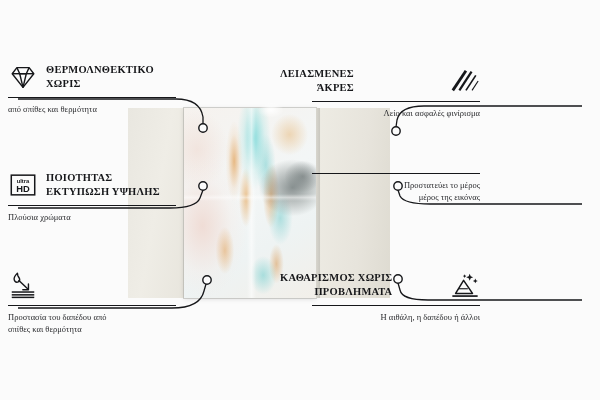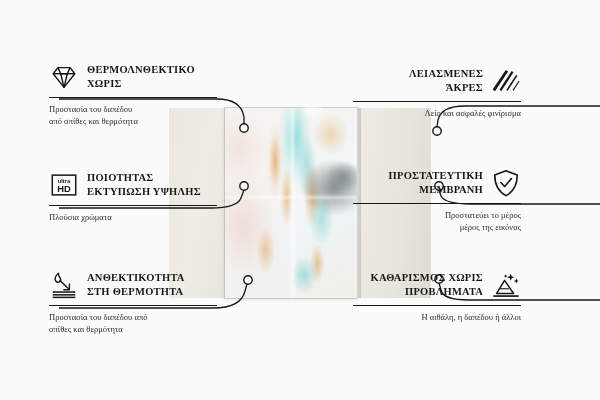--- a/index.html
+++ b/index.html
@@ -3,21 +3,21 @@
 <meta charset="utf-8">
 <style>
   * { margin:0; padding:0; box-sizing:border-box; }
   html,body{ width:600px; height:400px; }
   body{
     background:#fbfbfb;
     font-family:"Liberation Serif", serif;
     overflow:hidden;
     position:relative;
   }
-  #stage{ position:absolute; inset:0; width:488px; height:400px;margin-left:41px; }
+  #stage{ position:absolute; inset:0; width:488px; height:400px; }
 
   
   .product-wrap{
     position:absolute; left:184px; top:108px; width:132px; height:190px;
     z-index:3;
   }
   .panel-back{
     position:absolute; left:128px; top:108px; width:80px; height:190px;
     background:linear-gradient(100deg,#e9e7e0 0%,#efede6 40%,#e4e1d8 100%);
     z-index:2;
@@ -74,21 +74,21 @@
 
   
   #wires{ position:absolute; inset:0; z-index:6; }
 
   
   .feat{ position:absolute; width:200px; z-index:7; }
   .feat.left{ left:8px; text-align:left; }
   .feat.right{ right:8px; text-align:right; }
 
   .head{ display:flex; align-items:center; gap:8px; }
-  .feat.right .head{ justify-content:flex-end; }
+  .feat.right .head{ justify-content:space-between; }
   .feat.left .head{ justify-content:flex-start; }
 
   .icon{ width:30px; height:30px; flex:0 0 30px; display:block; }
 
   .title{
     font-family:"Liberation Serif", serif;
     font-size:10.5px; font-weight:700; letter-spacing:.25px;
     color:#16171a; line-height:1.33; text-transform:none;
   }
   .rule{ height:1px; background:#16171a; margin:5px 0 5px; }
@@ -149,21 +149,20 @@
           <path d="M12.5,12.5 H19.5"></path>
         </g>
       </svg>
       <div class="title">
         <div>ΘΕΡΜΟΛΝΘΕΚΤΙΚΟ</div>
         <div>ΧΩΡΙΣ</div>
       </div>
     </div>
     <div class="rule"></div>
     <div class="sub">
-      <div>Προστασία του δαπέδου</div>
       <div>από σπίθες και θερμότητα</div>
     </div>
   </div>
 
   <div class="feat left" style="top:170px;">
     <div class="head">
       <svg class="icon" viewBox="0 0 32 32">
         <rect x="3.5" y="5.5" width="25" height="21" fill="none" stroke="#16171a" stroke-width="1.6"></rect>
         <text x="16" y="14" font-family="Liberation Sans, sans-serif" font-size="6.2" font-weight="700" text-anchor="middle" fill="#16171a">ultra</text>
         <text x="16" y="23.5" font-family="Liberation Sans, sans-serif" font-size="10" font-weight="700" text-anchor="middle" fill="#16171a">HD</text>
@@ -186,24 +185,20 @@
           <path d="M10,3.5 C7.2,6.2 6.2,8.4 6.6,10.3 C7,12.2 8.6,13.2 10.3,12.9 C12,12.6 12.9,11 12.3,9.3 C11.9,8.1 11,7.4 10.6,6.2 C10.3,5.2 10.3,4.3 10,3.5 Z"></path>
           <path d="M11.6,11.2 L21.5,20.6"></path>
           <path d="M21.8,14.8 L21.8,21 L15.8,21"></path>
         </g>
         <g stroke="#16171a" stroke-width="1.6">
           <line x1="4" y1="23.5" x2="28" y2="23.5"></line>
           <line x1="4" y1="26.5" x2="28" y2="26.5"></line>
           <line x1="4" y1="29.2" x2="28" y2="29.2"></line>
         </g>
       </svg>
-      <div class="title">
-        <div>ΑΝΘΕΚΤΙΚΟΤΗΤΑ</div>
-        <div>ΣΤΗ ΘΕΡΜΟΤΗΤΑ</div>
-      </div>
     </div>
     <div class="rule"></div>
     <div class="sub">
       <div>Προστασία του δαπέδου από</div>
       <div>σπίθες και θερμότητα</div>
     </div>
   </div>
 
   <div class="feat right" style="top:66px;">
     <div class="head">
@@ -220,30 +215,20 @@
         </g>
       </svg>
     </div>
     <div class="rule"></div>
     <div class="sub">
       <div>Λείο και ασφαλές φινίρισμα</div>
     </div>
   </div>
 
   <div class="feat right" style="top:168px;">
-    <div class="head">
-      <div class="title">
-        <div>ΠΡΟΣΤΑΤΕΥΤΙΚΗ</div>
-        <div>ΜΕΜΒΡΑΝΗ</div>
-      </div>
-      <svg class="icon" viewBox="0 0 32 32">
-        <path d="M16,3 L28,7.5 C28,18 23.5,25.5 16,29.5 C8.5,25.5 4,18 4,7.5 Z" fill="none" stroke="#16171a" stroke-width="1.7" stroke-linejoin="round"></path>
-        <path d="M10.5,15.5 L14.6,19.8 L21.8,11.2" fill="none" stroke="#16171a" stroke-width="1.7" stroke-linecap="round" stroke-linejoin="round"></path>
-      </svg>
-    </div>
     <div class="rule"></div>
     <div class="sub">
       <div>Προστατεύει το μέρος</div>
       <div>μέρος της εικόνας</div>
     </div>
   </div>
 
   <div class="feat right" style="top:270px;">
     <div class="head">
       <div class="title">

